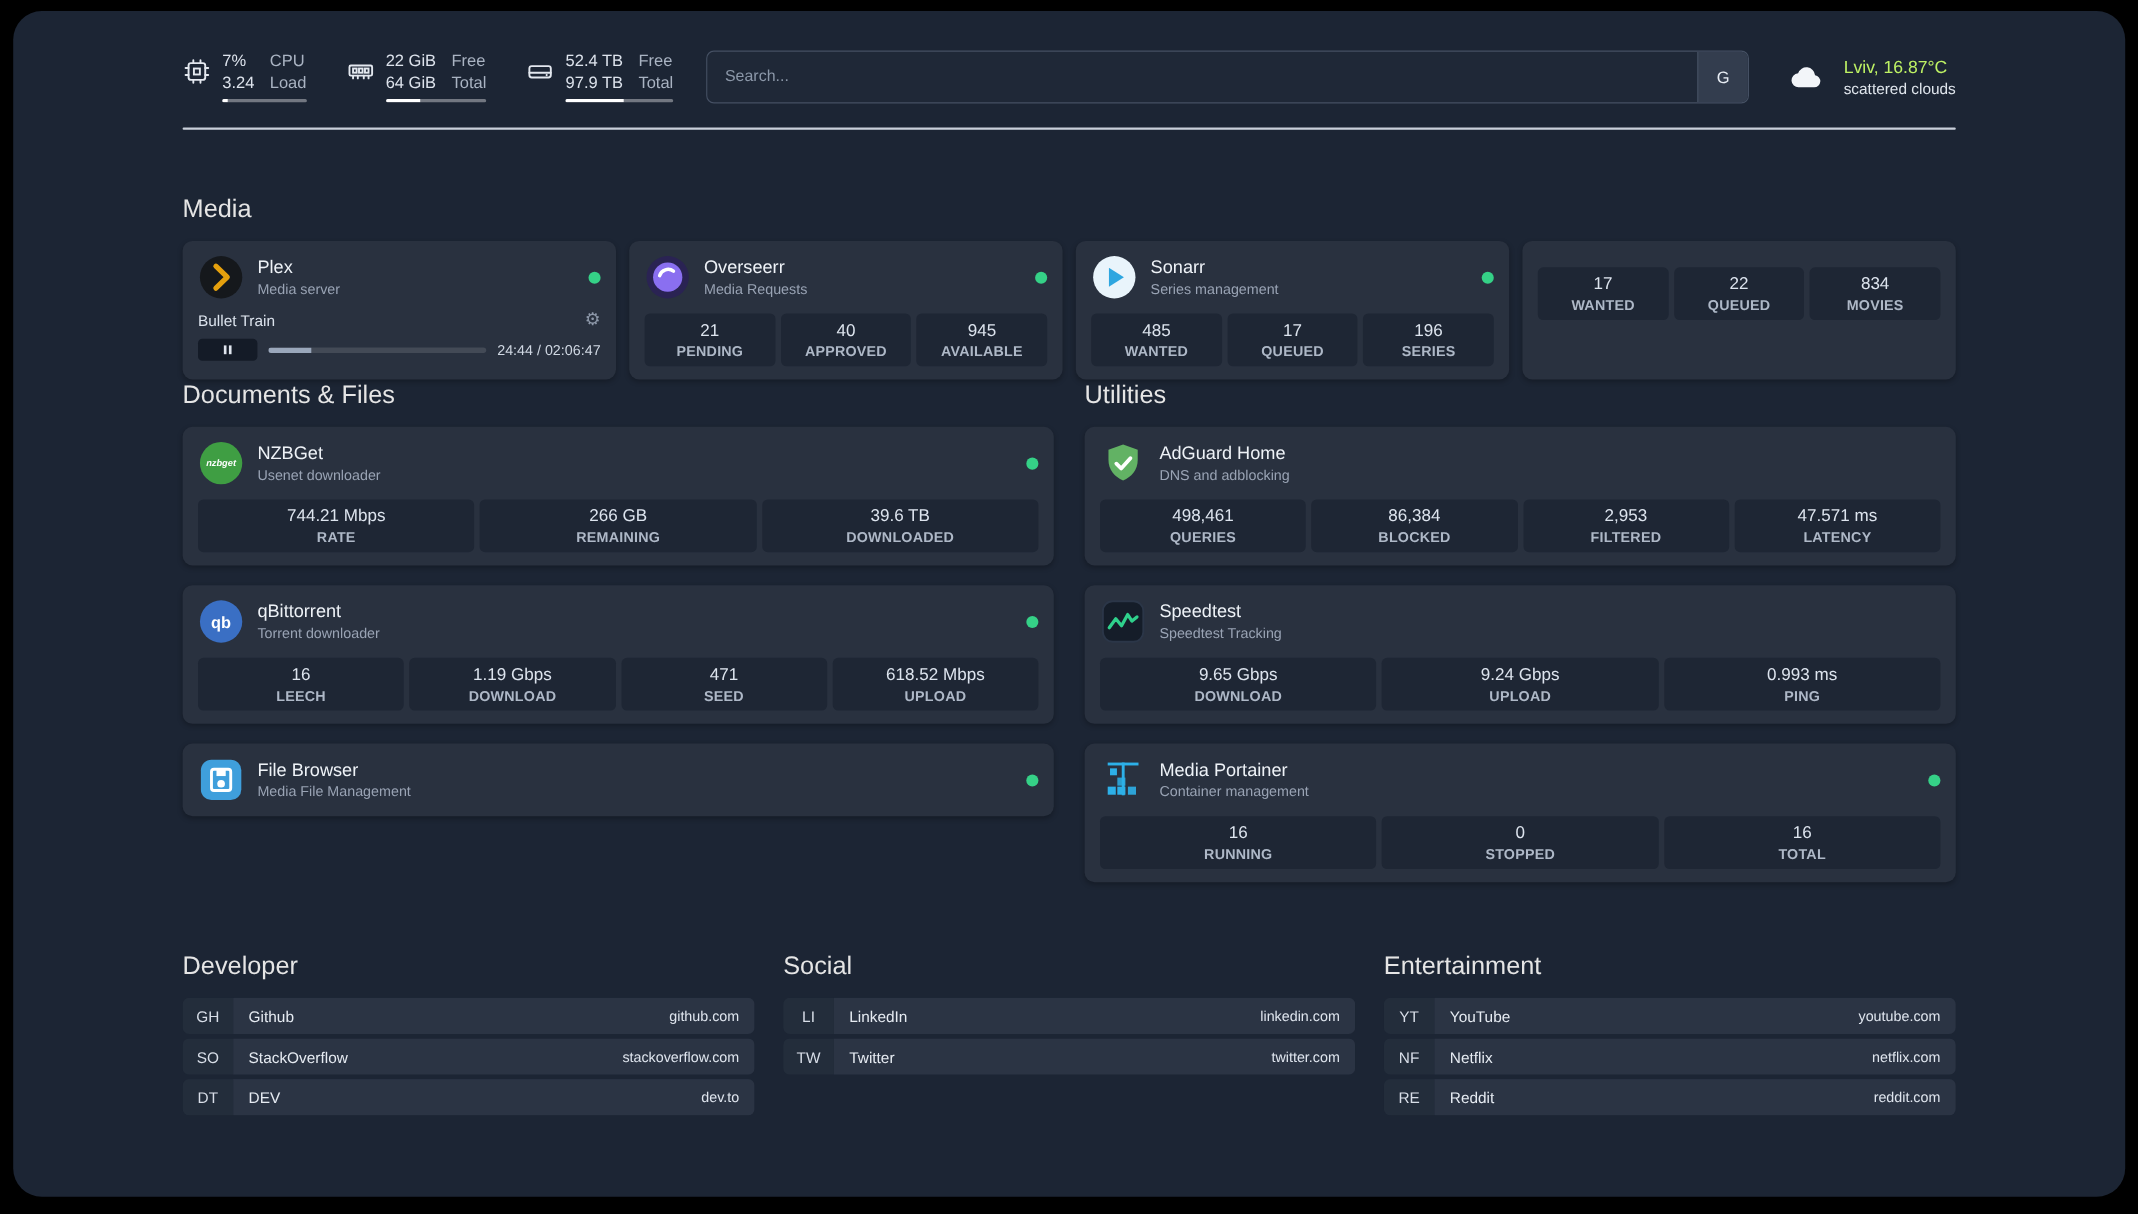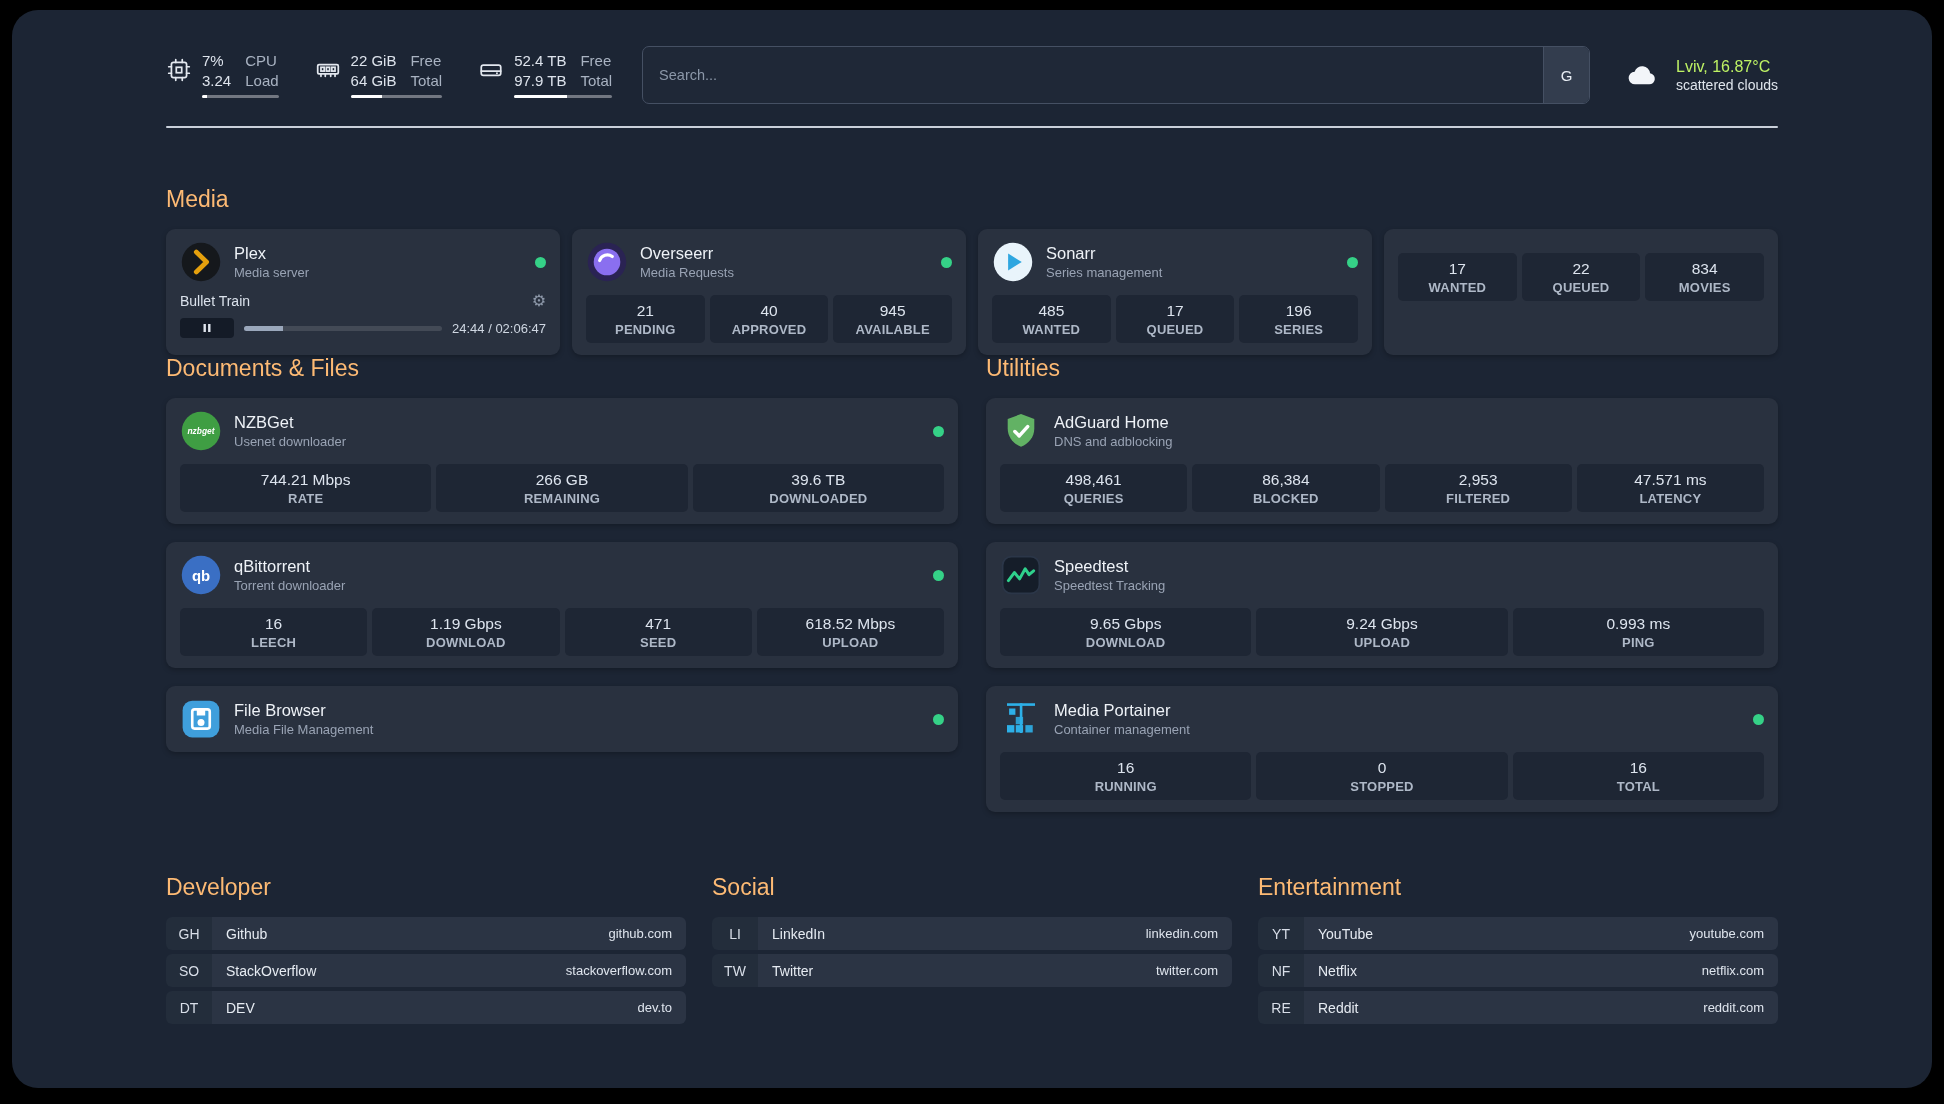--- a/index.html
+++ b/index.html
@@ -15,36 +15,36 @@
   .resources{display:flex;gap:36px;align-items:flex-start}
   .resource{display:flex;gap:10px;align-items:flex-start}
   .res-icon{color:#e3e8ef;margin-top:5px}
   .res-icon svg{width:26px;height:26px;display:block}
   .res-body{display:flex;flex-direction:column}
   .res-grid{display:grid;grid-template-columns:auto auto;column-gap:14px;row-gap:1px;font-size:15px;line-height:1.25}
   .res-val{color:#dde3ec;white-space:nowrap}
   .res-lab{color:#a9b3c2;white-space:nowrap}
   .res-bar{height:3px;background:rgba(255,255,255,.38);border-radius:2px;margin-top:5px;overflow:hidden}
   .res-bar i{display:block;height:100%;background:#fff}
-  .searchbox{flex:1;display:flex;align-items:stretch;height:58px;background:#1f2837;
+  .searchbox{flex:1;display:flex;align-items:stretch;height:48px;background:#1f2837;
              border:1px solid #455063;border-radius:7px;overflow:hidden}
   .searchbox input{flex:1;background:transparent;border:none;outline:none;color:#dfe5ee;
                    font-size:14.5px;padding:0 16px;font-family:inherit}
   .searchbox input::placeholder{color:#8b97a8}
   .search-btn{width:46px;display:flex;align-items:center;justify-content:center;background:#333d4e;
               color:#e8edf4;font-size:15px;border-left:1px solid #455063;cursor:pointer}
   .weather{display:flex;align-items:center;gap:12px}
   .weather svg{width:44px;height:34px;display:block}
   .weather-loc{font-size:16px;color:#bef264;line-height:1.3}
   .weather-cond{font-size:14px;color:#dfe5ec}
 
   .divider{height:2px;background:#c9d0da;margin-top:22px;border-radius:1px}
 
   
-  .section-title{font-size:23px;font-weight:500;color:#fdba74;margin:0 0 16px 0}
+  .section-title{font-size:23px;font-weight:500;color:#e5e5e5;margin:0 0 16px 0}
   .media-section{margin-top:58px}
   .media-grid{display:grid;grid-template-columns:repeat(4,1fr);gap:12px}
   .card{background:#29313f;border-radius:9px;padding:12px 14px;box-shadow:0 2px 5px rgba(0,0,0,.25);cursor:pointer}
   .card-head{display:flex;align-items:center;gap:12px}
   .svc-icon{flex:none}
   .svc-icon svg{width:42px;height:42px;display:block}
   .svc-name{font-size:16.5px;color:#eef2f7}
   .svc-desc{font-size:13px;color:#99a3b4;margin-top:2px}
   .dot{width:11px;height:11px;border-radius:50%;background:#35d187;margin-left:auto;flex:none}
   .stats{display:flex;gap:5px;margin-top:12px}

